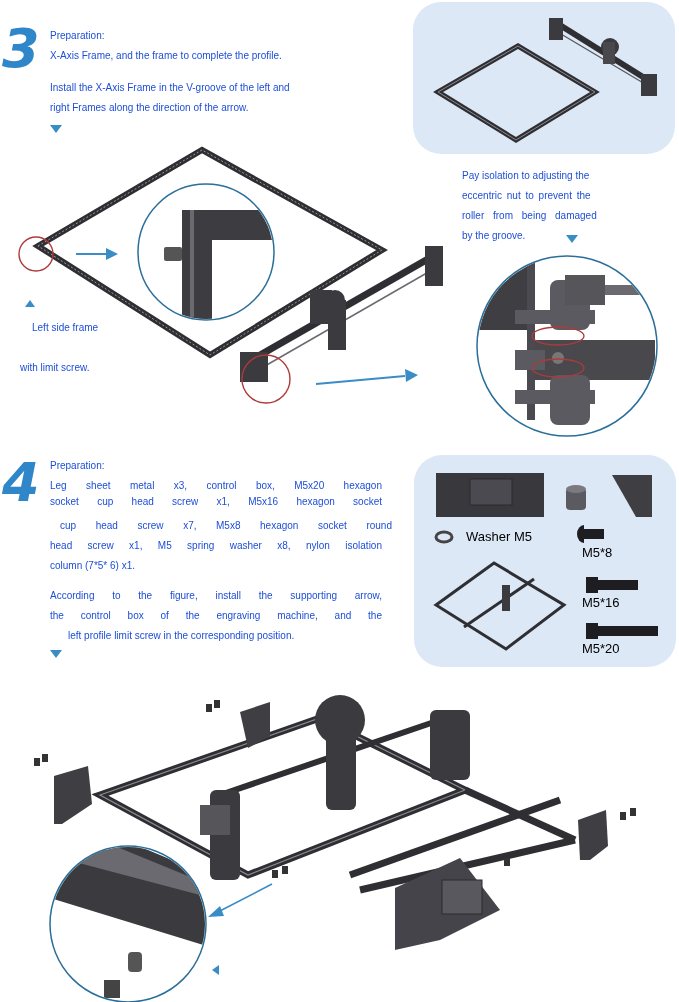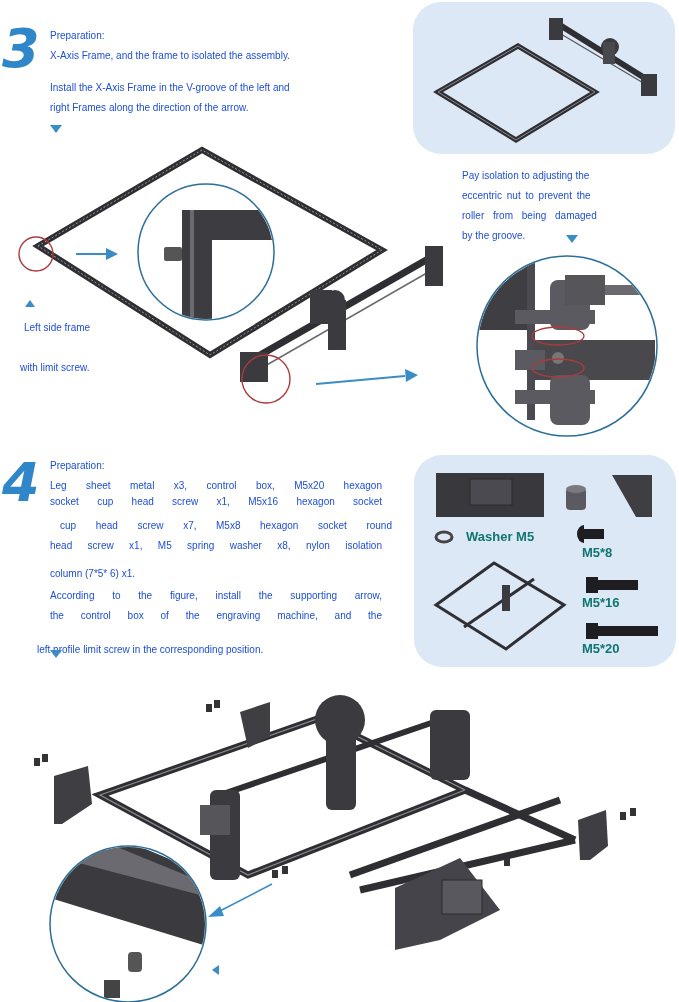--- a/index.html
+++ b/index.html
@@ -5,29 +5,29 @@
   * { box-sizing: border-box; margin: 0; padding: 0; }
   html, body { width: 679px; height: 1002px; background: #ffffff; overflow: hidden; }
   body { position: relative; font-family: "Liberation Sans", sans-serif; color: #2a2a2a; }
   .step-num { position: absolute; font-family: "DejaVu Sans", sans-serif; font-weight: 900; font-style: italic; color: #2f86c8; font-size: 54px; line-height: 1; letter-spacing: -2px; }
   .txt { position: absolute; font-size: 10px; line-height: 20px; color: #1d4ed8; }
   .justify { text-align: justify; }
   .tri-down { width: 0; height: 0; border-left: 6px solid transparent; border-right: 6px solid transparent; border-top: 8px solid #3a8cc6; position: absolute; }
   .tri-up { width: 0; height: 0; border-left: 5px solid transparent; border-right: 5px solid transparent; border-bottom: 7px solid #3a8cc6; position: absolute; }
   .tri-left { width: 0; height: 0; border-top: 5px solid transparent; border-bottom: 5px solid transparent; border-right: 7px solid #3a8cc6; position: absolute; }
   .panel { position: absolute; background: #dce8f5; border-radius: 28px; }
-  .part-label { position: absolute; color: #0f766e; font-size: 13px; font-weight: bold; }
+  .part-label { position: absolute; color: #000000; font-size: 13px; }
   svg { position: absolute; overflow: visible; }
 </style>
 </head>
 <body>
 
 <div class="step-num" style="left:2px;top:22px;">3</div>
 <div class="txt" style="left:50px;top:26px;">Preparation:</div>
-<div class="txt" style="left:50px;top:46px;">X-Axis Frame, and the frame to isolated the assembly.</div>
+<div class="txt" style="left:50px;top:46px;">X-Axis Frame, and the frame to complete the profile.</div>
 <div class="txt" style="left:50px;top:78px;">Install the X-Axis Frame in the V-groove of the left and</div>
 <div class="txt" style="left:50px;top:98px;">right Frames along the direction of the arrow.</div>
 <div class="tri-down" style="left:50px;top:125px;"></div>
 
 <div class="panel" style="left:413px;top:2px;width:262px;height:152px;">
   <svg width="262" height="152" style="left:0;top:0;">
 
     <polygon points="25,90 105,44 182,90 103,138" fill="none" stroke="#2e2e33" stroke-width="5"></polygon>
     <polygon points="25,90 105,44 182,90 103,138" fill="none" stroke="#8a8a90" stroke-width="1"></polygon>
 
@@ -74,21 +74,21 @@
   <circle cx="335" cy="160" r="10" fill="#3a3a3f"></circle>
   <rect x="328" y="160" width="18" height="50" fill="#3a3a3f"></rect>
   <rect x="240" y="212" width="28" height="30" fill="#3a3a3f"></rect>
   <circle cx="266" cy="239" r="24" fill="none" stroke="#b03a3a" stroke-width="1.4"></circle>
 
   <line x1="316" y1="244" x2="405" y2="236" stroke="#3a8cc6" stroke-width="2"></line>
   <polygon points="418,235 405,229 406,242" fill="#3a8cc6"></polygon>
 </svg>
 
 <div class="tri-up" style="left:25px;top:300px;"></div>
-<div class="txt" style="left:24px;top:318px;">Left side frame</div>
+<div class="txt" style="left:32px;top:318px;">Left side frame</div>
 <div class="txt" style="left:20px;top:338px;margin-top:20px;">with limit screw.</div>
 
 <svg width="224" height="190" style="left:455px;top:250px;">
   <circle cx="112" cy="96" r="90" fill="#ffffff" stroke="#2a6f9a" stroke-width="1.5"></circle>
   <clipPath id="clipc2">
       <circle cx="112" cy="96" r="89"></circle>
     </clipPath>
   <g clip-path="url(#clipc2)">
     <rect x="0" y="0" width="80" height="80" fill="#3e3e43"></rect>
     <rect x="72" y="0" width="8" height="170" fill="#4a4a50"></rect>
@@ -105,24 +105,24 @@
   <ellipse cx="103" cy="86" rx="26" ry="9" fill="none" stroke="#b03a3a" stroke-width="1.3"></ellipse>
   <ellipse cx="103" cy="118" rx="26" ry="9" fill="none" stroke="#b03a3a" stroke-width="1.3"></ellipse>
 </svg>
 
 <div class="step-num" style="left:2px;top:456px;">4</div>
 <div class="txt" style="left:50px;top:456px;">Preparation:</div>
 <div class="txt justify" style="left:50px;top:476px;width:332px;text-align-last:justify;">Leg sheet metal x3, control box, M5x20 hexagon</div>
 <div class="txt justify" style="left:50px;top:492px;width:332px;text-align-last:justify;">socket cup head screw x1, M5x16 hexagon socket</div>
 <div class="txt justify" style="left:50px;top:516px;width:332px;text-align-last:justify;margin-left:10px;">cup head screw x7, M5x8 hexagon socket round</div>
 <div class="txt justify" style="left:50px;top:536px;width:332px;text-align-last:justify;">head screw x1, M5 spring washer x8, nylon isolation</div>
-<div class="txt" style="left:50px;top:556px;margin-top:8px;">column (7*5* 6) x1.</div>
+<div class="txt" style="left:50px;top:556px;">column (7*5* 6) x1.</div>
 <div class="txt justify" style="left:50px;top:586px;width:332px;text-align-last:justify;">According to the figure, install the supporting arrow,</div>
 <div class="txt justify" style="left:50px;top:606px;width:332px;text-align-last:justify;">the control box of the engraving machine, and the</div>
-<div class="txt" style="left:37px;top:626px;margin-top:14px;">left profile limit screw in the corresponding position.</div>
+<div class="txt" style="left:68px;top:626px;">left profile limit screw in the corresponding position.</div>
 <div class="tri-down" style="left:50px;top:650px;"></div>
 
 <div class="panel" style="left:414px;top:455px;width:262px;height:212px;">
   <svg width="262" height="212" style="left:0;top:0;">
 
     <rect x="22" y="18" width="108" height="44" fill="#38383d"></rect>
     <rect x="56" y="24" width="42" height="26" fill="#4a4a50" stroke="#2a2a2e"></rect>
 
     <rect x="152" y="33" width="20" height="22" rx="4" fill="#5a5a60"></rect>
     <ellipse cx="162" cy="34" rx="10" ry="4" fill="#7a7a80"></ellipse>

